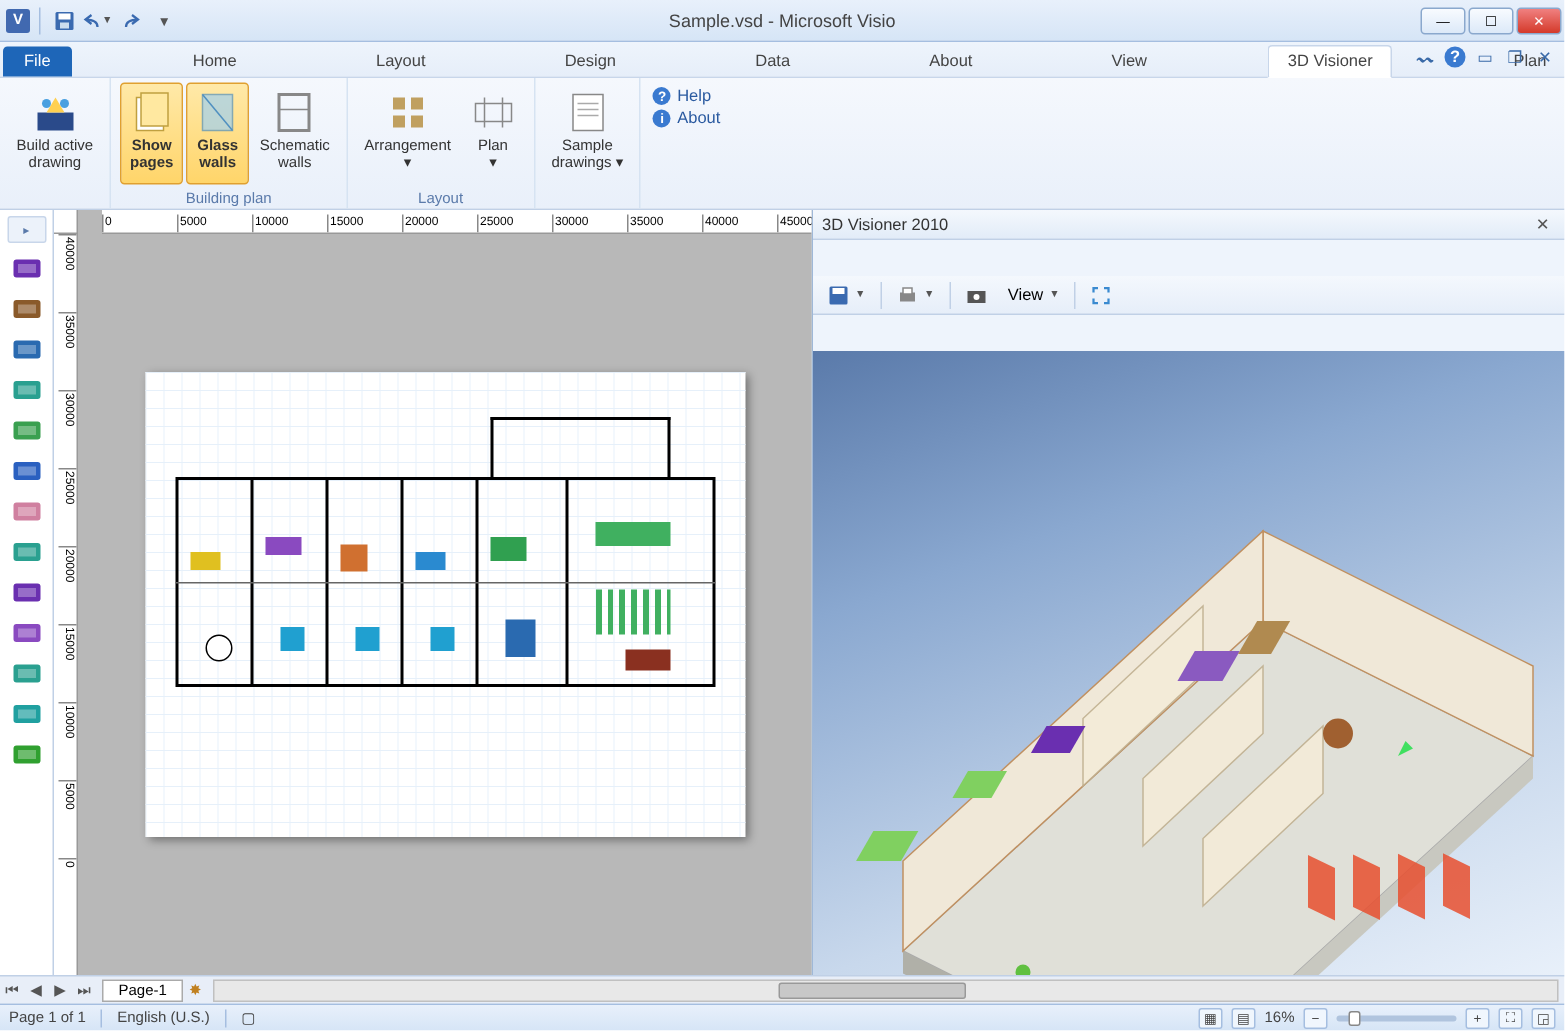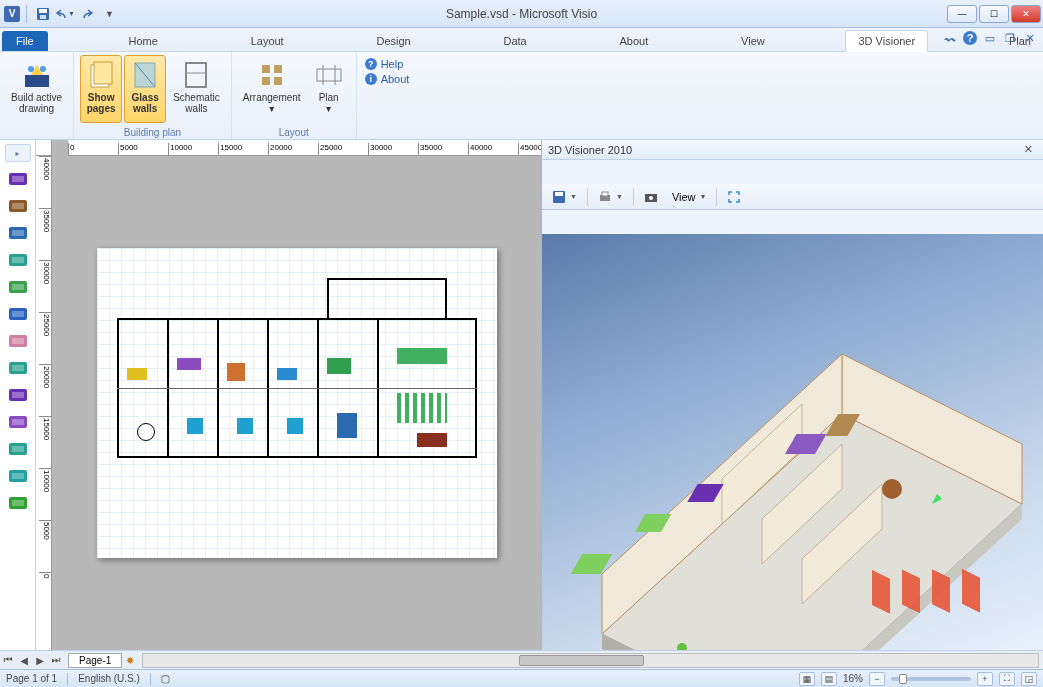--- a/index.html
+++ b/index.html
@@ -220,20 +220,37 @@
               <line x1="22" y1="6" x2="22" y2="26" stroke="#888"></line>
             </svg>
           </div>
         <div class="rbtn-label">Plan
 ▾</div>
       </div>
     </div>
     <div class="ribbon-group-label">Layout</div>
   </div>
 
+  <div class="ribbon-group">
+    <div class="ribbon-items">
+      <div class="rbtn">
+        <div class="rbtn-icon">
+            <svg width="32" height="32">
+              <rect x="6" y="4" width="20" height="24" fill="#fff" stroke="#888"></rect>
+              <line x1="9" y1="10" x2="23" y2="10" stroke="#aaa"></line>
+              <line x1="9" y1="14" x2="23" y2="14" stroke="#aaa"></line>
+              <line x1="9" y1="18" x2="23" y2="18" stroke="#aaa"></line>
+            </svg>
+          </div>
+        <div class="rbtn-label">Sample
+drawings ▾</div>
+      </div>
+    </div>
+    <div class="ribbon-group-label"></div>
+  </div>
 
   <div class="help-links">
     <div class="help-link">
       <span style="background:#3a7ad0;color:#fff;border-radius:50%;width:12px;height:12px;display:flex;align-items:center;justify-content:center;font-size:9px;font-weight:bold;">?</span>
       <span>Help</span>
     </div>
     <div class="help-link">
       <span style="background:#3a7ad0;color:#fff;border-radius:50%;width:12px;height:12px;display:flex;align-items:center;justify-content:center;font-size:9px;font-weight:bold;">i</span>
       <span>About</span>
     </div>

